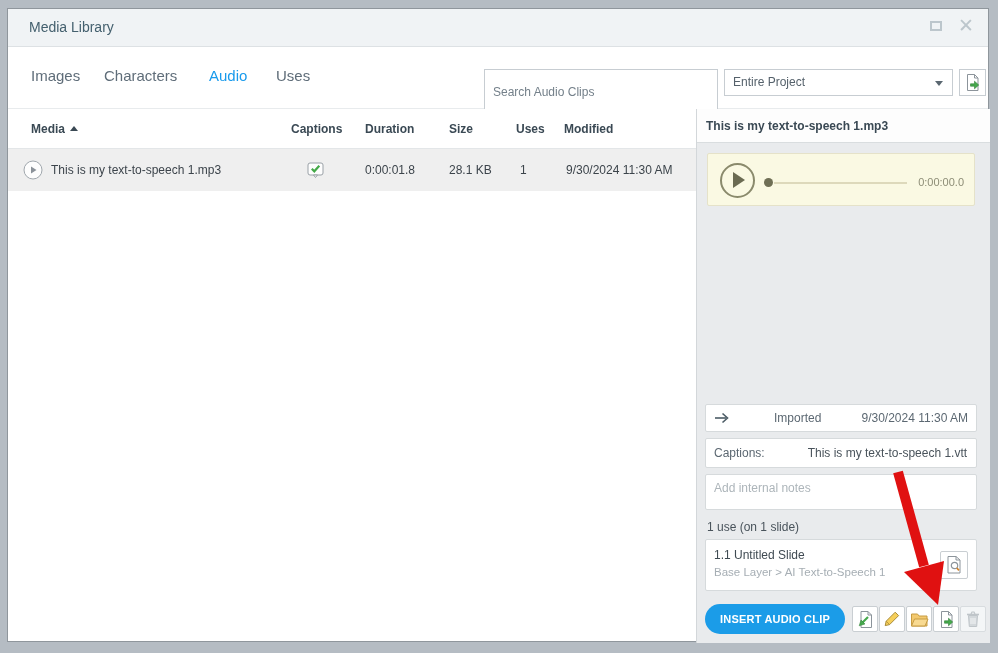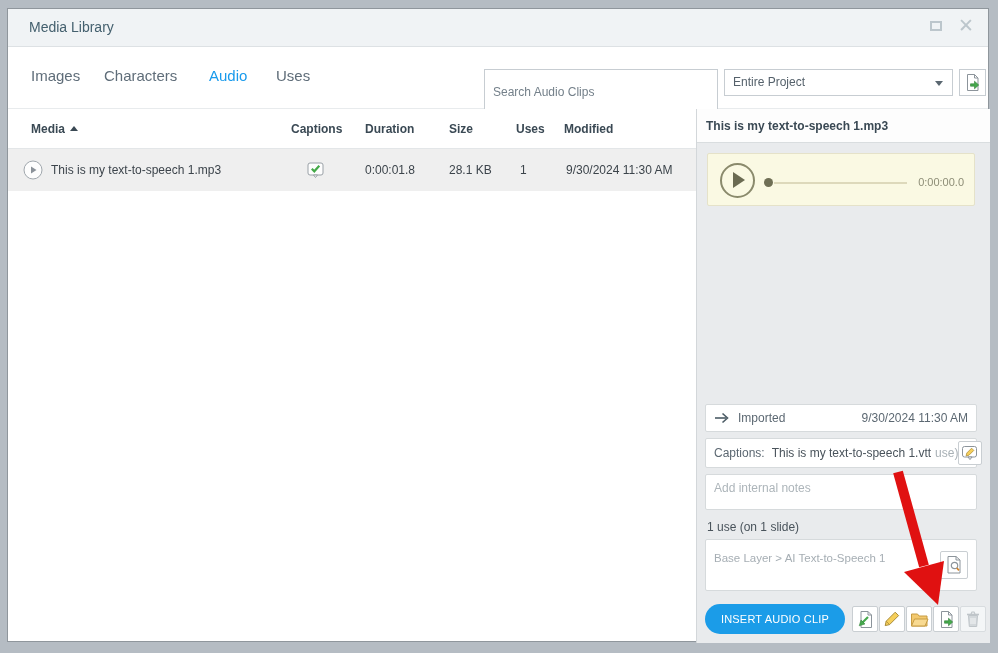--- a/index.html
+++ b/index.html
@@ -77,21 +77,21 @@
   .player-play::after {
     content:""; position:absolute; left:11px; top:7px; width:0; height:0;
     border-left:12px solid #6b6b52; border-top:8.5px solid transparent; border-bottom:8.5px solid transparent;
   }
   .player-dot { position:absolute; left:56px; top:24px; width:9px; height:9px; border-radius:50%; background:#6f6f55; cursor:pointer; }
   .player-line { position:absolute; left:66px; top:28px; width:133px; height:2px; background:#ddd9bb; cursor:pointer; }
   .player-time { position:absolute; right:10px; top:22px; font-size:11px; color:#8d8d76; }
   .ibox {
     position:absolute; left:8px; width:272px; background:#fff;
     border:1px solid #d6dadc; border-radius:2px; display:flex; align-items:center;
-    font-size:12px; color:#5c6872;
+    font-size:12px; color:#5c6872;gap:36px;
   }
   .box-imported { top:295px; height:28px; padding:0 8px; }
   .box-imported .date { margin-left:auto; }
   .box-captions { top:329px; height:30px; padding:0 3px 0 8px; }
   .cap-file { color:#49535b; margin-left:7px; white-space:nowrap; }
   .cap-suffix { color:#a9b1b6; margin-left:4px; }
   .sq-btn {
     border:1px solid #c9ced2; background:#fff; border-radius:2px; cursor:pointer;
     display:flex; align-items:center; justify-content:center; flex:none;
   }
@@ -105,21 +105,21 @@
   .usage-summary { position:absolute; left:10px; top:411px; font-size:12px; color:#49535b; }
   .slide-box {
     position:absolute; left:8px; top:430px; width:272px; height:52px;
     background:#fff; border:1px solid #d6dadc; border-radius:2px; padding:8px 8px; cursor:pointer;
   }
   .slide-title { font-size:12px; color:#3f4a52; }
   .slide-path { font-size:11.5px; color:#a6aeb4; margin-top:4px; }
   .preview-btn { position:absolute; right:8px; top:11px; width:28px; height:28px; }
   .insert-btn {
     position:absolute; left:8px; top:495px; width:140px; height:30px; border:none;
-    border-radius:15px; background:#1b9ce8; color:#fff; font-weight:normal; font-size:11px;
+    border-radius:15px; background:#1b9ce8; color:#fff; font-weight:bold; font-size:11px;
     letter-spacing:.2px; cursor:pointer; font-family:"Liberation Sans", sans-serif;
   }
   .act-btn { position:absolute; top:497px; width:26px; height:26px; }
   .act-btn.disabled { border-color:#d8dcdf; background:#f4f6f7; cursor:default; }
   .arrow-overlay { position:absolute; left:0; top:0; width:982px; height:634px; pointer-events:none; z-index:50; }
 </style>
 </head>
 <body>
 
 <div class="window">
@@ -207,20 +207,21 @@
           <path d="M10.6 4.2 l2.2 2.2 L8 11.2 l-2.9 0.7 0.7 -2.9 z" fill="#f6cf5a" stroke="#b0903c" stroke-width="0.8"></path>
         </svg>
       </span>
     </div>
 
     <textarea class="notes" placeholder="Add internal notes" style=""></textarea>
 
     <div class="usage-summary">1 use (on 1 slide)</div>
 
     <div class="slide-box">
+      <div class="slide-title">1.1 Untitled Slide</div>
       <div class="slide-path">Base Layer &gt; AI Text-to-Speech 1</div>
       <span class="sq-btn preview-btn">
         <svg width="18" height="20" viewBox="0 0 18 20">
           <path d="M3 1.5 h8 L15 5 v13 H3 Z" fill="#fff" stroke="#8c949b"></path>
           <path d="M11 1.5 V5 H15" fill="none" stroke="#8c949b"></path>
           <circle cx="9.5" cy="10.5" r="3.2" fill="none" stroke="#8c949b" stroke-width="1.2"></circle>
           <path d="M11.8 13 L14 15.4" stroke="#d2822a" stroke-width="1.8"></path>
         </svg>
       </span>
     </div>

